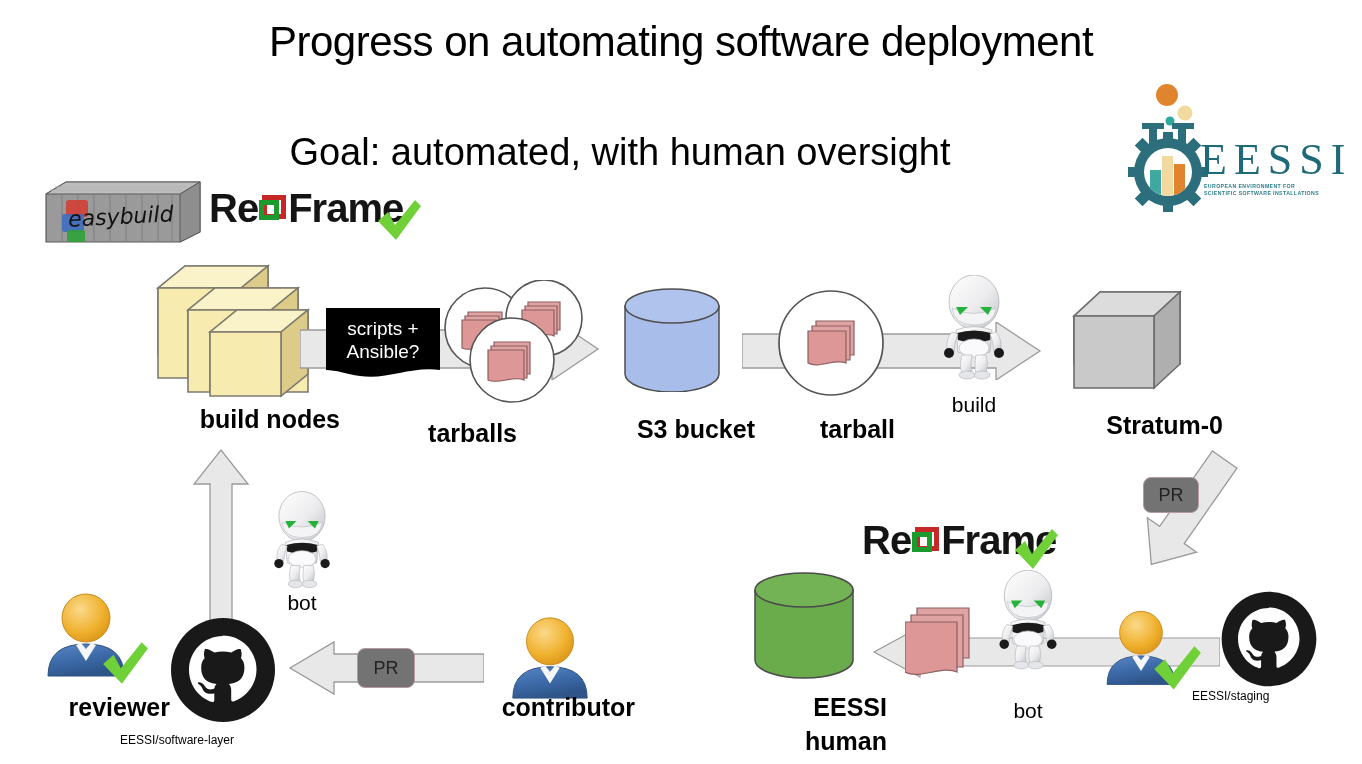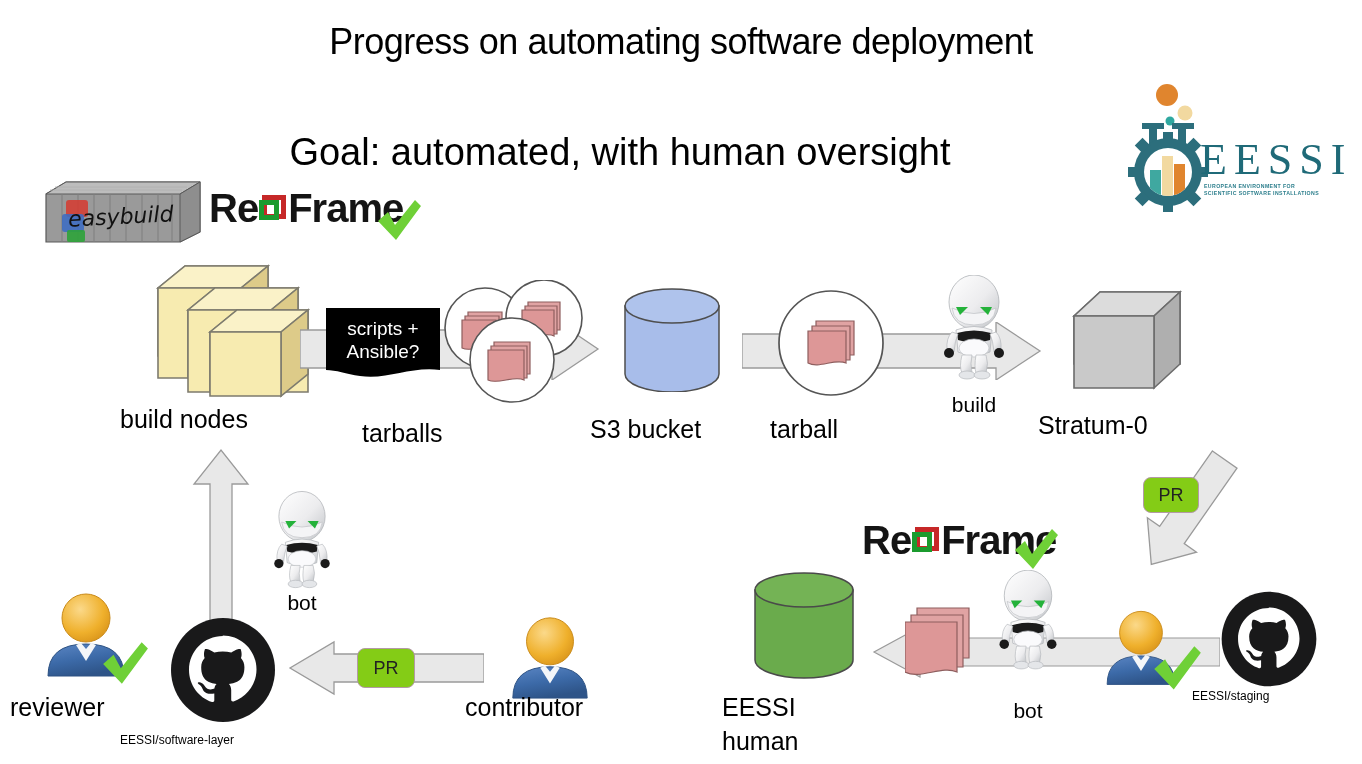--- a/index.html
+++ b/index.html
@@ -17,42 +17,43 @@
     height: 764px;
     background: #ffffff;
     overflow: hidden;
   }
   .abs { position: absolute; }
 
   
   #title {
     left: 0; top: 10px; width: 1362px;
     text-align: center;
-    font-size: 36px;
+    font-size: 42px;
     line-height: 64px;
     font-weight: 400;
     letter-spacing: -0.5px;
     color: #000;
     white-space: nowrap;
   }
   #subtitle {
     left: 0; top: 133px; width: 1240px;
     text-align: center;
     font-size: 38px;
     line-height: 38px;
     color: #000;
   }
 
   
   .lbl {
     font-size: 25px;
     line-height: 30px;
     color: #000;
-    text-align: left;
+    text-align: right;
     white-space: nowrap;
+    font-weight: bold;
   }
   .lbl-sm {
     font-size: 12px;
     line-height: 21px;
     color: #000;
     text-align: left;
     white-space: nowrap;
   }
   .lbl-md {
     font-size: 21px;
@@ -143,21 +144,21 @@
     text-align: center;
     color: #fff;
     font-size: 19px;
     line-height: 23px;
     font-weight: 400;
   }
 
   
   .pr-box {
     position: absolute;
-    background: #84cc16;
+    background: #737373;
     border: 1.4px solid #B39AA5;
     border-radius: 8px;
     text-align: center;
     color: #222;
     font-size: 18px;
   }
 </style>
 </head>
 <body>
 

